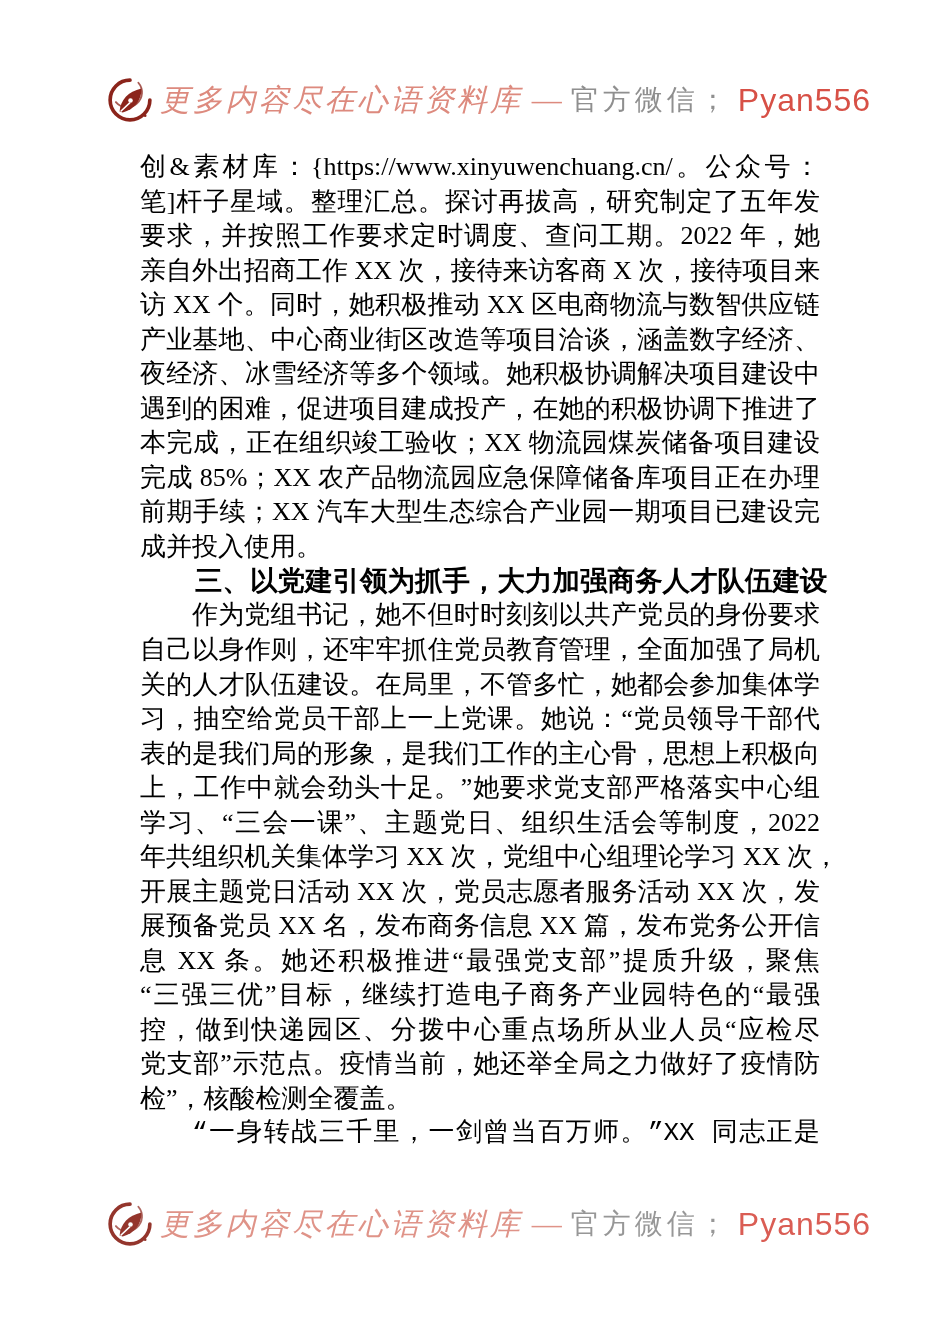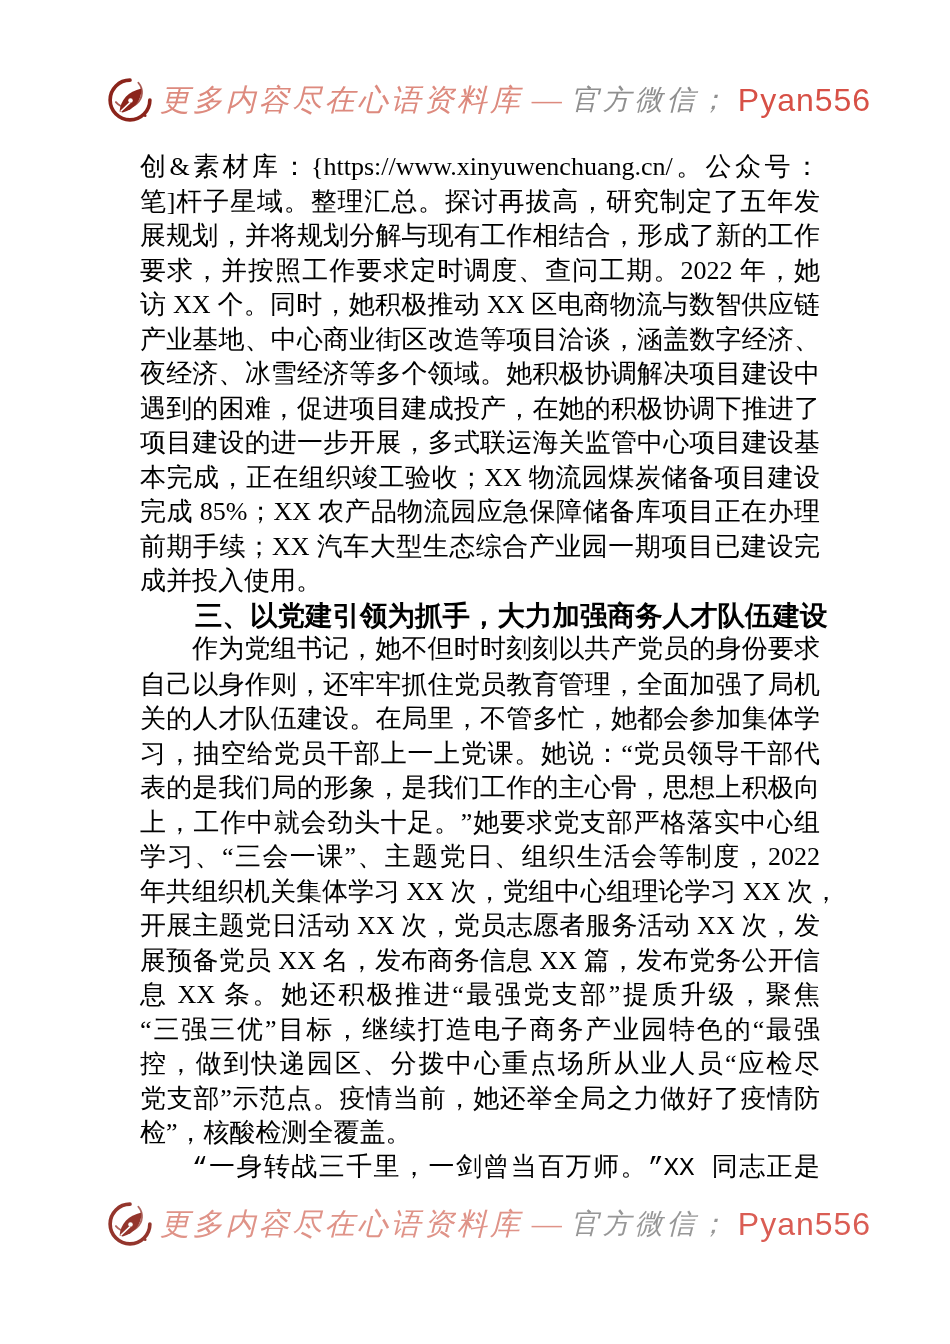--- a/index.html
+++ b/index.html
@@ -33,21 +33,20 @@
     color: var(--wm-main, #dd8a7e);
     font-size: 30px;
     letter-spacing: 3px;
     font-style: italic;
   }
   .wm-dash { color: var(--wm-main, #dd8a7e); font-size: 30px; margin: 0 2px; }
   .wm-label {
     color: var(--wm-label, #8f8f8f);
     font-size: 28px;
     letter-spacing: 4px;
-    font-style: italic;
     text-align: right;
   }
   .wm-id {
     color: var(--wm-id, #d75046);
     font-family: "Liberation Sans", "DejaVu Sans", sans-serif;
     font-size: 32px;
     letter-spacing: 1px;
   }
 
   
@@ -101,27 +100,26 @@
     </span>
     <span class="wm-text">更多内容尽在心语资料库</span>
     <span class="wm-dash">—</span>
     <span class="wm-label">官方微信；</span>
     <span class="wm-id">Pyan556</span>
   </div>
 
   <div class="doc-body">
     <div class="ln">创&amp;素材库：{https://www.xinyuwenchuang.cn/。公众号：</div>
     <div class="ln">笔]杆子星域。整理汇总。探讨再拔高，研究制定了五年发</div>
-    <div class="ln">展规划，并将规划分解与现有工作相结合，形成了新的工作</div>
     <div class="ln">要求，并按照工作要求定时调度、查问工期。2022 年，她</div>
+    <div class="ln">亲自外出招商工作 XX 次，接待来访客商 X 次，接待项目来</div>
     <div class="ln">访 XX 个。同时，她积极推动 XX 区电商物流与数智供应链</div>
     <div class="ln">产业基地、中心商业街区改造等项目洽谈，涵盖数字经济、</div>
     <div class="ln">夜经济、冰雪经济等多个领域。她积极协调解决项目建设中</div>
     <div class="ln">遇到的困难，促进项目建成投产，在她的积极协调下推进了</div>
-    <div class="ln">项目建设的进一步开展，多式联运海关监管中心项目建设基</div>
     <div class="ln">本完成，正在组织竣工验收；XX 物流园煤炭储备项目建设</div>
     <div class="ln">完成 85%；XX 农产品物流园应急保障储备库项目正在办理</div>
     <div class="ln">前期手续；XX 汽车大型生态综合产业园一期项目已建设完</div>
     <div class="ln para-end">成并投入使用。</div>
     <div class="ln heading">三、以党建引领为抓手，大力加强商务人才队伍建设</div>
     <div class="ln indent">作为党组书记，她不但时时刻刻以共产党员的身份要求</div>
     <div class="ln">自己以身作则，还牢牢抓住党员教育管理，全面加强了局机</div>
     <div class="ln">关的人才队伍建设。在局里，不管多忙，她都会参加集体学</div>
     <div class="ln">习，抽空给党员干部上一上党课。她说：“党员领导干部代</div>
     <div class="ln">表的是我们局的形象，是我们工作的主心骨，思想上积极向</div>

